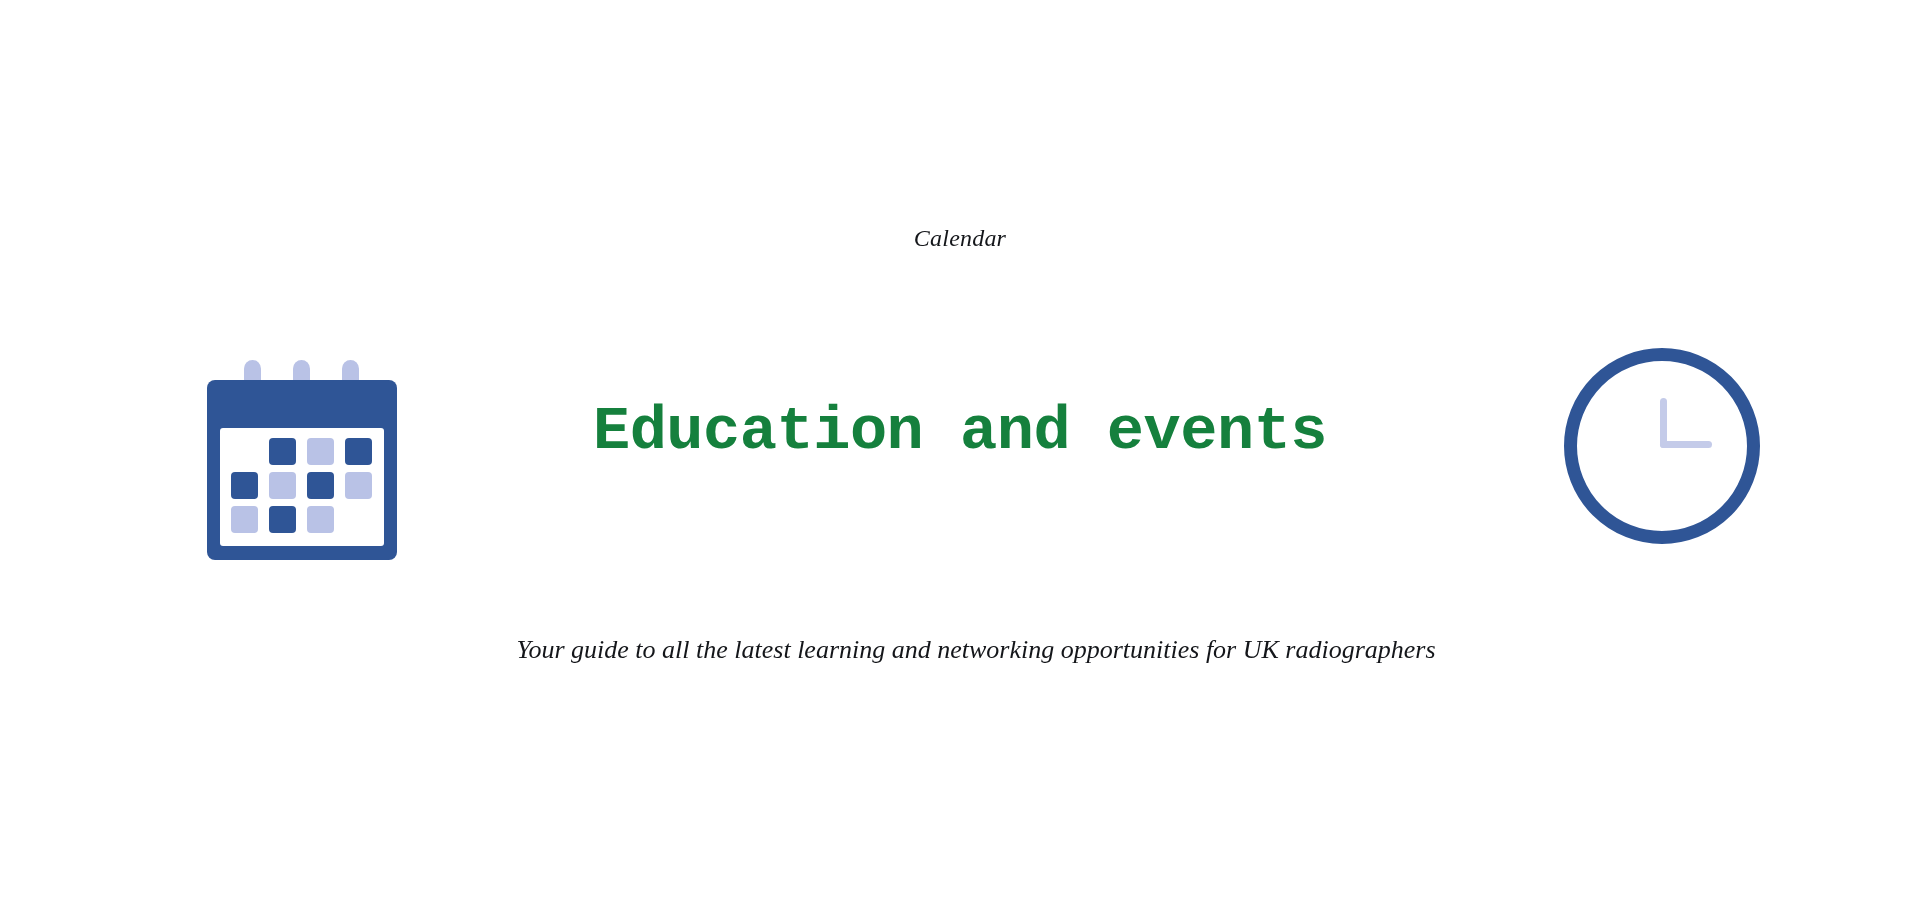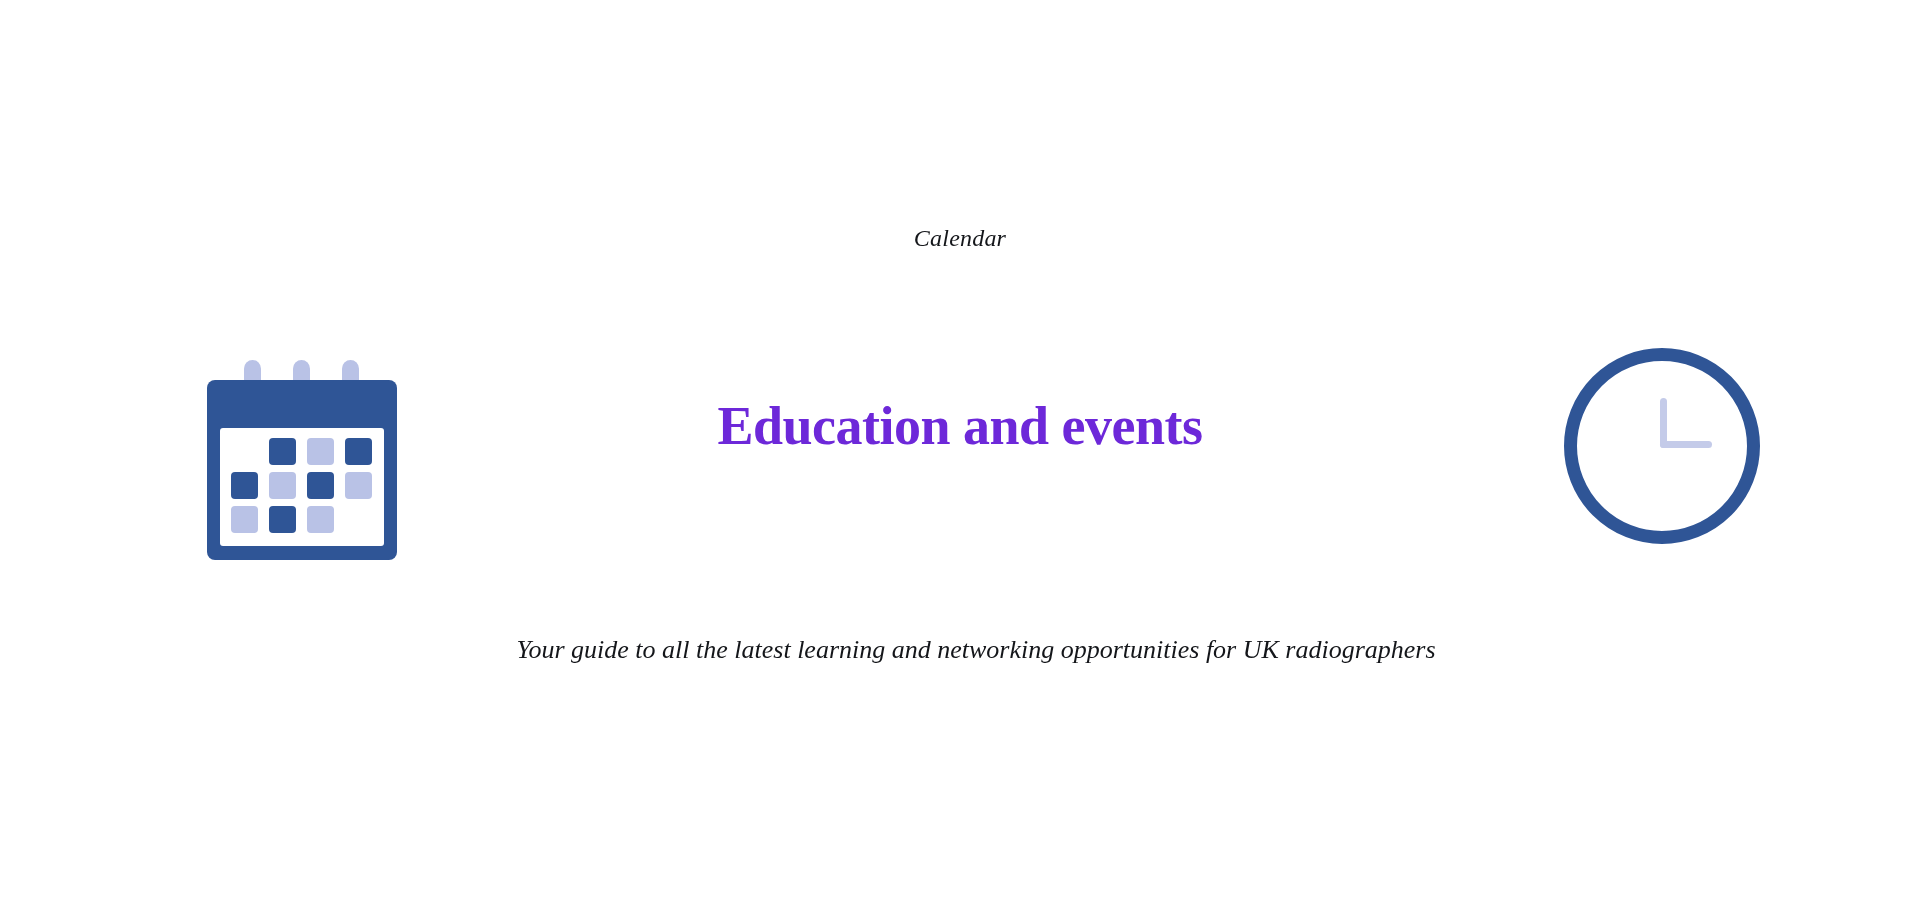--- a/index.html
+++ b/index.html
@@ -43,25 +43,26 @@
     width: 1920px;
     height: 230px;
   }
 
   .hero-title {
     position: absolute;
     top: 0;
     left: 0;
     width: 1920px;
     text-align: center;
-    font-size: 54px;
+    font-size: 62px;
     font-weight: 700;
     line-height: 120px;
     letter-spacing: -0.5px;
-    color: #6d28d9;
+    color: #15803d;
+    font-family: Liberation Mono, monospace;
   }
 
   
   .calendar-icon {
     position: absolute;
     left: 207px;
     top: 30px;
     width: 190px;
     height: 205px;
   }

